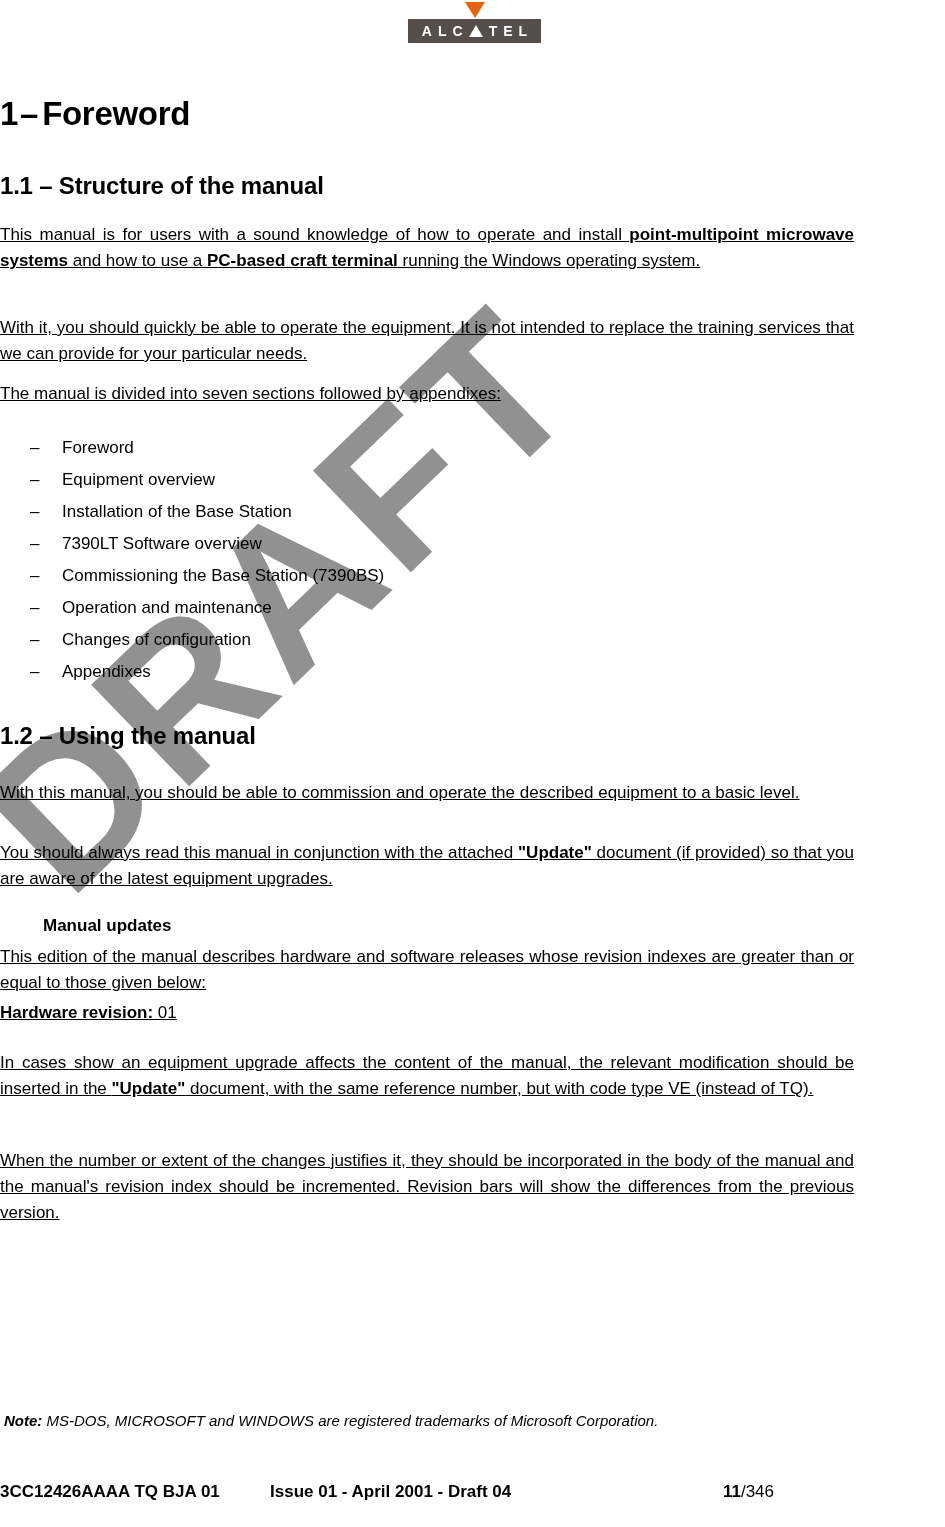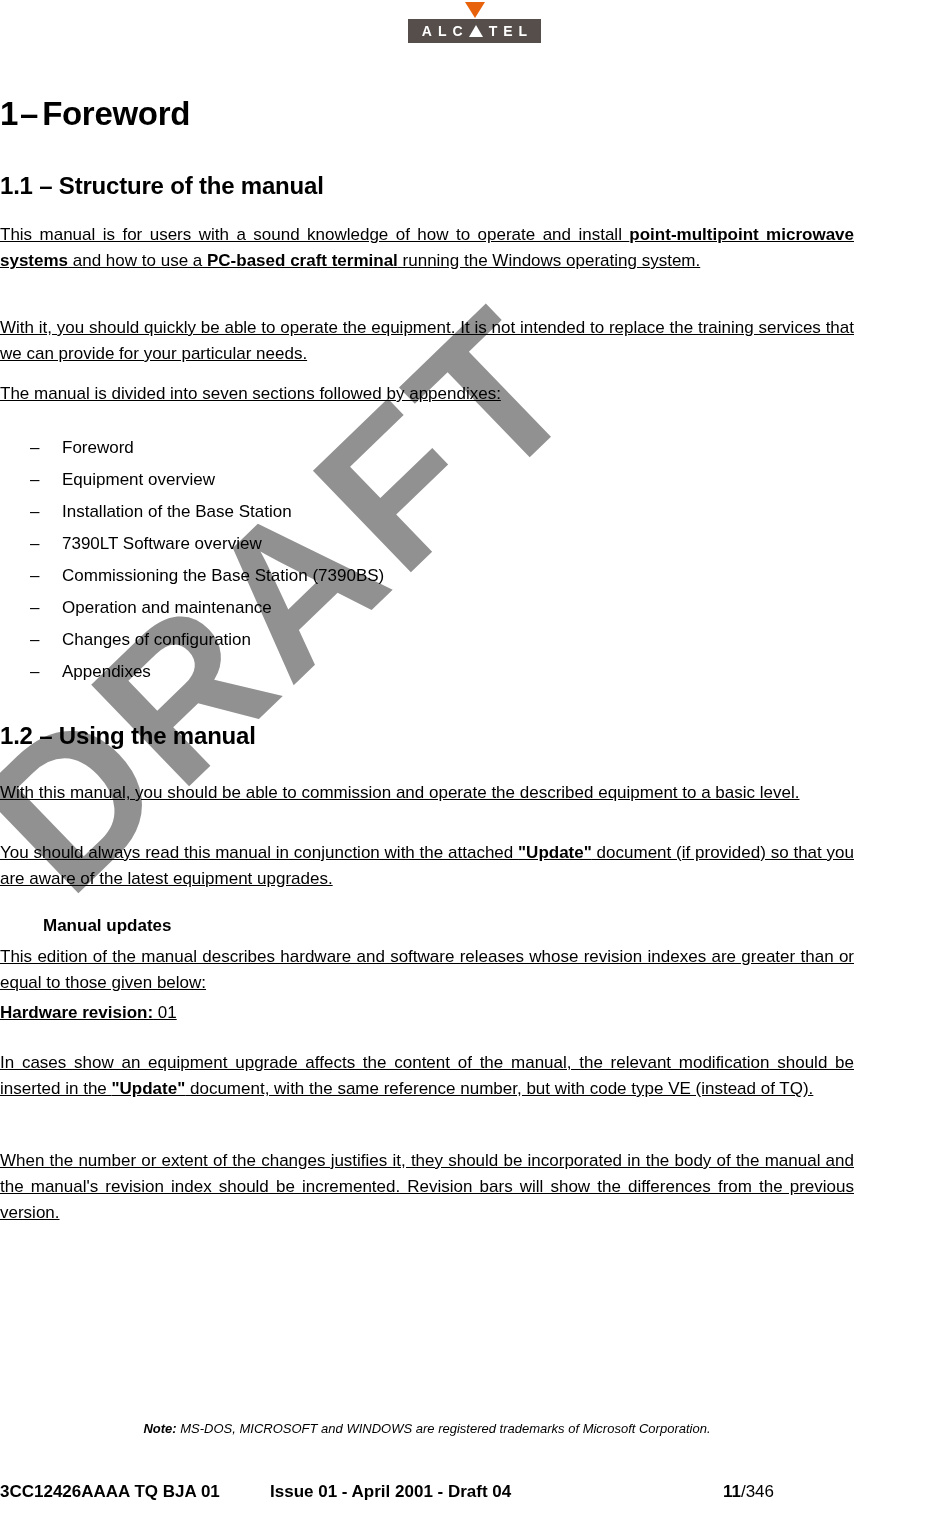--- a/index.html
+++ b/index.html
@@ -162,26 +162,25 @@
     position: relative;
     white-space: nowrap;
   }
   ul.dashlist li .dash-mark {
     position: absolute;
     left: 30px;
     top: 0;
   }
 
   .note-line {
-    font-size: 13px;
+    font-size: 15px;
     line-height: 24px;
     font-style: italic;
-    margin: 12px;
-    white-space: nowrap;
-    text-align: center;
+    margin: 4px;
+    white-space: nowrap;
   }
 
   
   .footer {
     position: absolute;
     left: 0px;
     top: 1482px;
     width: 774px;
     height: 24px;
     font-size: 17px;

